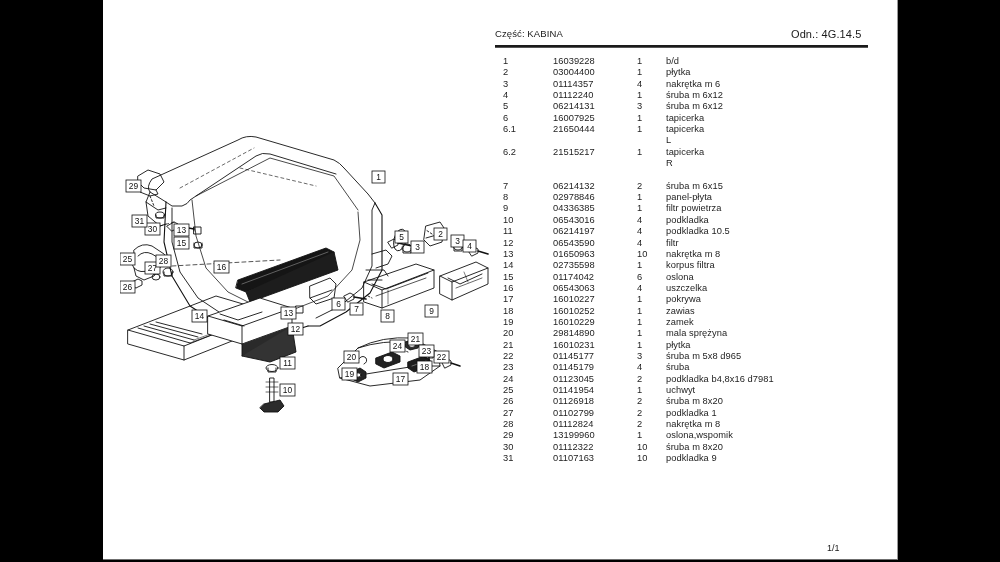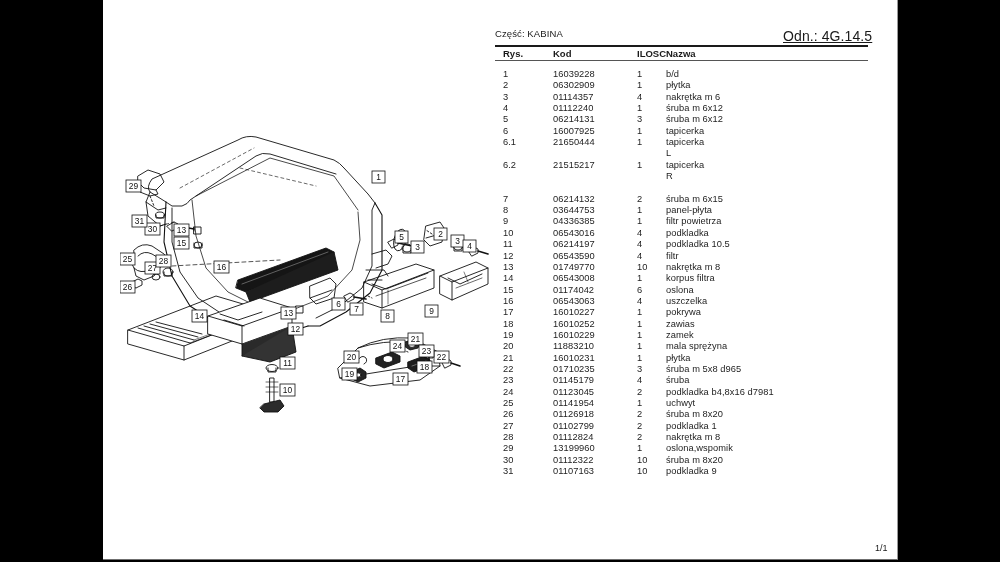--- a/index.html
+++ b/index.html
@@ -56,26 +56,25 @@
   .meta-part {
     position: absolute;
     left: 0;
     top: 0;
     font-size: 9.5px;
     letter-spacing: .1px;
     white-space: nowrap;
   }
   .meta-ref {
     position: absolute;
-    left: 288px;
+    left: 296px;
     top: 0;
-    font-size: 14px;
+    font-size: 11px;
     letter-spacing: .1px;
     white-space: nowrap;
-    text-decoration: underline;
   }
   #catalog-title {
     margin-top: 2px;
     font-size: 10.5px;
     font-weight: bold;
     letter-spacing: .15px;
     white-space: nowrap;
   }
   .rule-thick {
     margin-top: 3px;
@@ -116,21 +115,21 @@
     top: 0;
     font-size: 9.3px;
     letter-spacing: .05px;
     white-space: nowrap;
     color: #1d1d1d;
   }
 
   
   #page-number {
     position: absolute;
-    left: 772px;
+    left: 724px;
     top: 543px;
     font-size: 9px;
     color: #1a1a1a;
   }
 
   
   #drawing-area {
     position: absolute;
     left: 17px;   
     top: 130px;
@@ -441,39 +440,33 @@
     <div id="parts-panel">
 
       <div class="meta-row">
         <div class="meta-part">Część: KABINA</div>
         <div class="meta-ref">Odn.: 4G.14.5</div>
       </div>
 
 
       <div class="rule-thick"></div>
 
-      <div id="table-head">
-        <div class="col-rys">Rys.</div>
-        <div class="col-kod">Kod</div>
-        <div class="col-ilosc">ILOSC</div>
-        <div class="col-nazwa">Nazwa</div>
-      </div>
 
       <div class="rule-thin"></div>
 
       <div id="table-body">
           <div class="prow">
             <span class="col-rys">1</span>
             <span class="col-kod">16039228</span>
             <span class="col-ilosc">1</span>
             <span class="col-nazwa">b/d</span>
           </div>
           <div class="prow">
             <span class="col-rys">2</span>
-            <span class="col-kod">06302909</span>
+            <span class="col-kod">03004400</span>
             <span class="col-ilosc">1</span>
             <span class="col-nazwa">płytka</span>
           </div>
           <div class="prow">
             <span class="col-rys">3</span>
             <span class="col-kod">01114357</span>
             <span class="col-ilosc">4</span>
             <span class="col-nazwa">nakrętka m 6</span>
           </div>
           <div class="prow">
@@ -525,21 +518,21 @@
             <span class="col-nazwa"></span>
           </div>
           <div class="prow">
             <span class="col-rys">7</span>
             <span class="col-kod">06214132</span>
             <span class="col-ilosc">2</span>
             <span class="col-nazwa">śruba m 6x15</span>
           </div>
           <div class="prow">
             <span class="col-rys">8</span>
-            <span class="col-kod">03644753</span>
+            <span class="col-kod">02978846</span>
             <span class="col-ilosc">1</span>
             <span class="col-nazwa">panel-płyta</span>
           </div>
           <div class="prow">
             <span class="col-rys">9</span>
             <span class="col-kod">04336385</span>
             <span class="col-ilosc">1</span>
             <span class="col-nazwa">filtr powietrza</span>
           </div>
           <div class="prow">
@@ -555,27 +548,27 @@
             <span class="col-nazwa">podkladka 10.5</span>
           </div>
           <div class="prow">
             <span class="col-rys">12</span>
             <span class="col-kod">06543590</span>
             <span class="col-ilosc">4</span>
             <span class="col-nazwa">filtr</span>
           </div>
           <div class="prow">
             <span class="col-rys">13</span>
-            <span class="col-kod">01749770</span>
+            <span class="col-kod">01650963</span>
             <span class="col-ilosc">10</span>
             <span class="col-nazwa">nakrętka m 8</span>
           </div>
           <div class="prow">
             <span class="col-rys">14</span>
-            <span class="col-kod">06543008</span>
+            <span class="col-kod">02735598</span>
             <span class="col-ilosc">1</span>
             <span class="col-nazwa">korpus filtra</span>
           </div>
           <div class="prow">
             <span class="col-rys">15</span>
             <span class="col-kod">01174042</span>
             <span class="col-ilosc">6</span>
             <span class="col-nazwa">oslona</span>
           </div>
           <div class="prow">
@@ -597,33 +590,33 @@
             <span class="col-nazwa">zawias</span>
           </div>
           <div class="prow">
             <span class="col-rys">19</span>
             <span class="col-kod">16010229</span>
             <span class="col-ilosc">1</span>
             <span class="col-nazwa">zamek</span>
           </div>
           <div class="prow">
             <span class="col-rys">20</span>
-            <span class="col-kod">11883210</span>
+            <span class="col-kod">29814890</span>
             <span class="col-ilosc">1</span>
             <span class="col-nazwa">mala sprężyna</span>
           </div>
           <div class="prow">
             <span class="col-rys">21</span>
             <span class="col-kod">16010231</span>
             <span class="col-ilosc">1</span>
             <span class="col-nazwa">płytka</span>
           </div>
           <div class="prow">
             <span class="col-rys">22</span>
-            <span class="col-kod">01710235</span>
+            <span class="col-kod">01145177</span>
             <span class="col-ilosc">3</span>
             <span class="col-nazwa">śruba m 5x8 d965</span>
           </div>
           <div class="prow">
             <span class="col-rys">23</span>
             <span class="col-kod">01145179</span>
             <span class="col-ilosc">4</span>
             <span class="col-nazwa">śruba</span>
           </div>
           <div class="prow">

